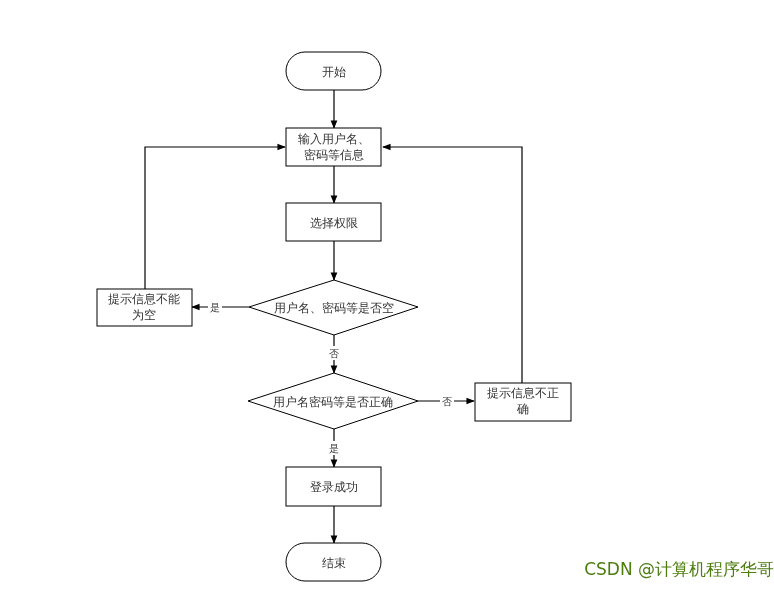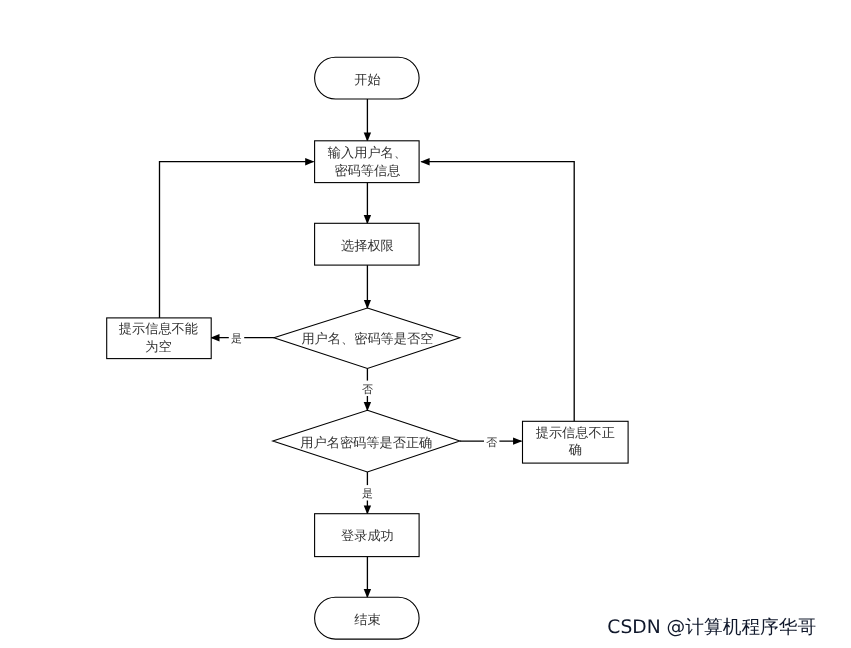--- a/index.html
+++ b/index.html
@@ -1,20 +1,20 @@
 <!DOCTYPE html>
 <html><head>
 <meta charset="utf-8">
 <style>
   html, body { margin:0; padding:0; background:#ffffff; }
   body { width:774px; height:589px; position:relative; overflow:hidden; font-family:"DejaVu Sans", sans-serif; }
   svg { position:absolute; left:0; top:0; }
   .node-text { font-size:12px; fill:#333333; font-family:"DejaVu Sans", sans-serif; }
   .edge-label { font-size:10px; fill:#333333; font-family:"DejaVu Sans", sans-serif; }
-  .watermark { position:absolute; right:32px; bottom:8px; font-size:17px; color:#0f172a; font-family:"DejaVu Sans", sans-serif; }
+  .watermark { position:absolute; right:0; bottom:8px; font-size:17px; color:#4d7c0f; font-family:"DejaVu Sans", sans-serif; }
 </style>
 </head>
 <body>
 
 <svg width="774" height="589">
   <defs>
     <marker id="arrow" viewBox="0 0 10 10" refX="9" refY="5" markerWidth="7" markerHeight="7" orient="auto">
       <path d="M0,1 L10,5 L0,9 z" fill="#000"></path>
     </marker>
   </defs>

